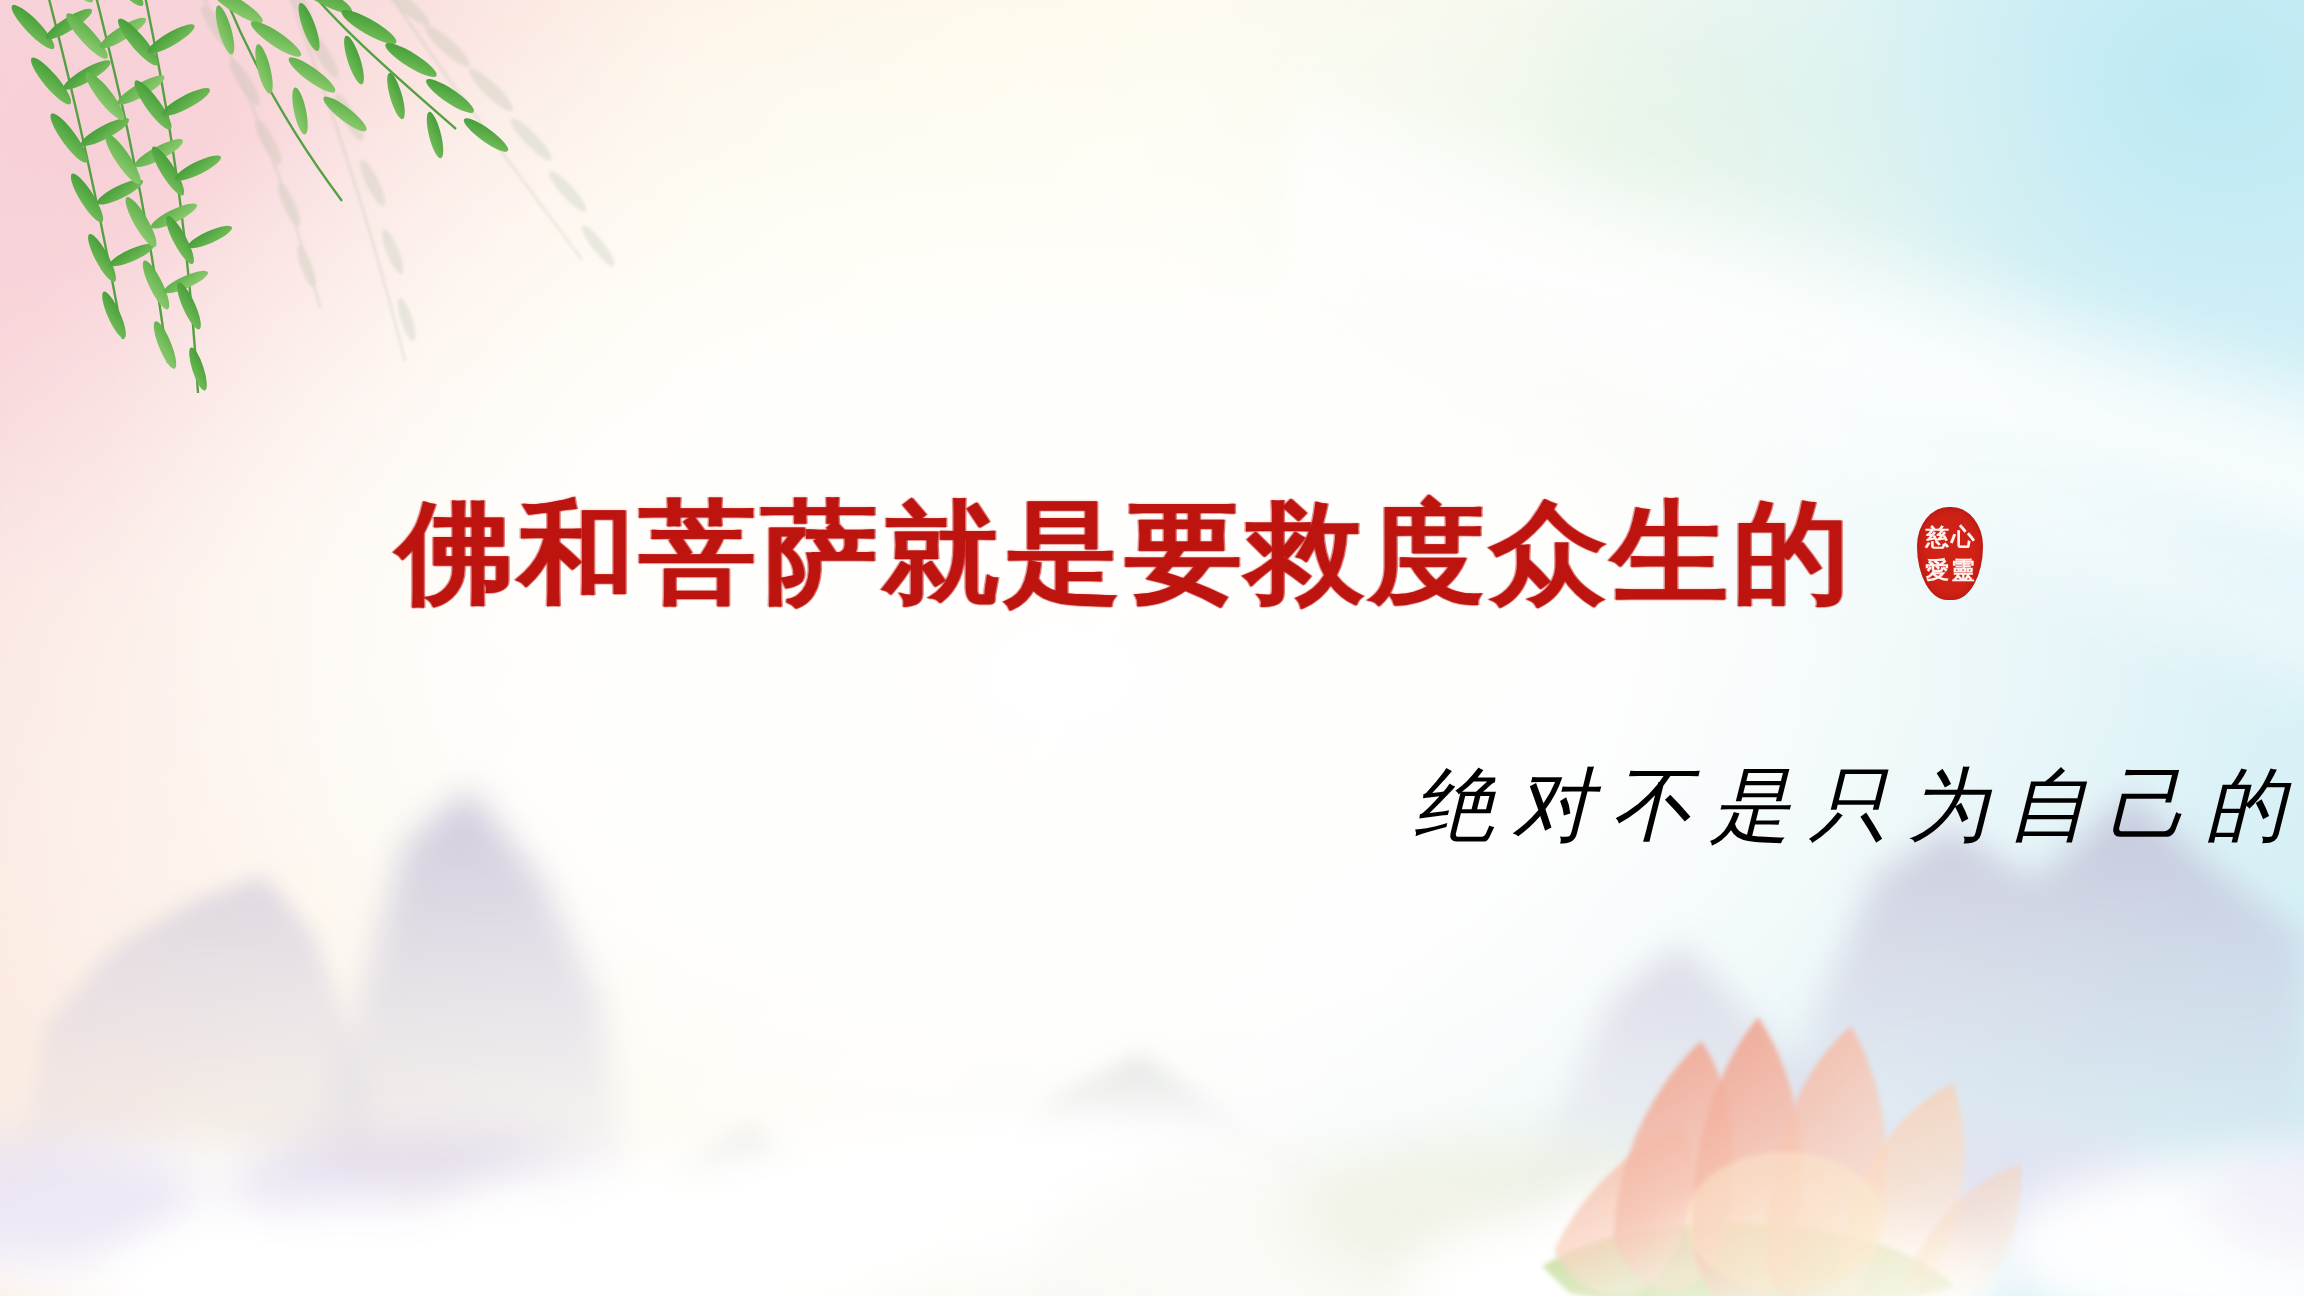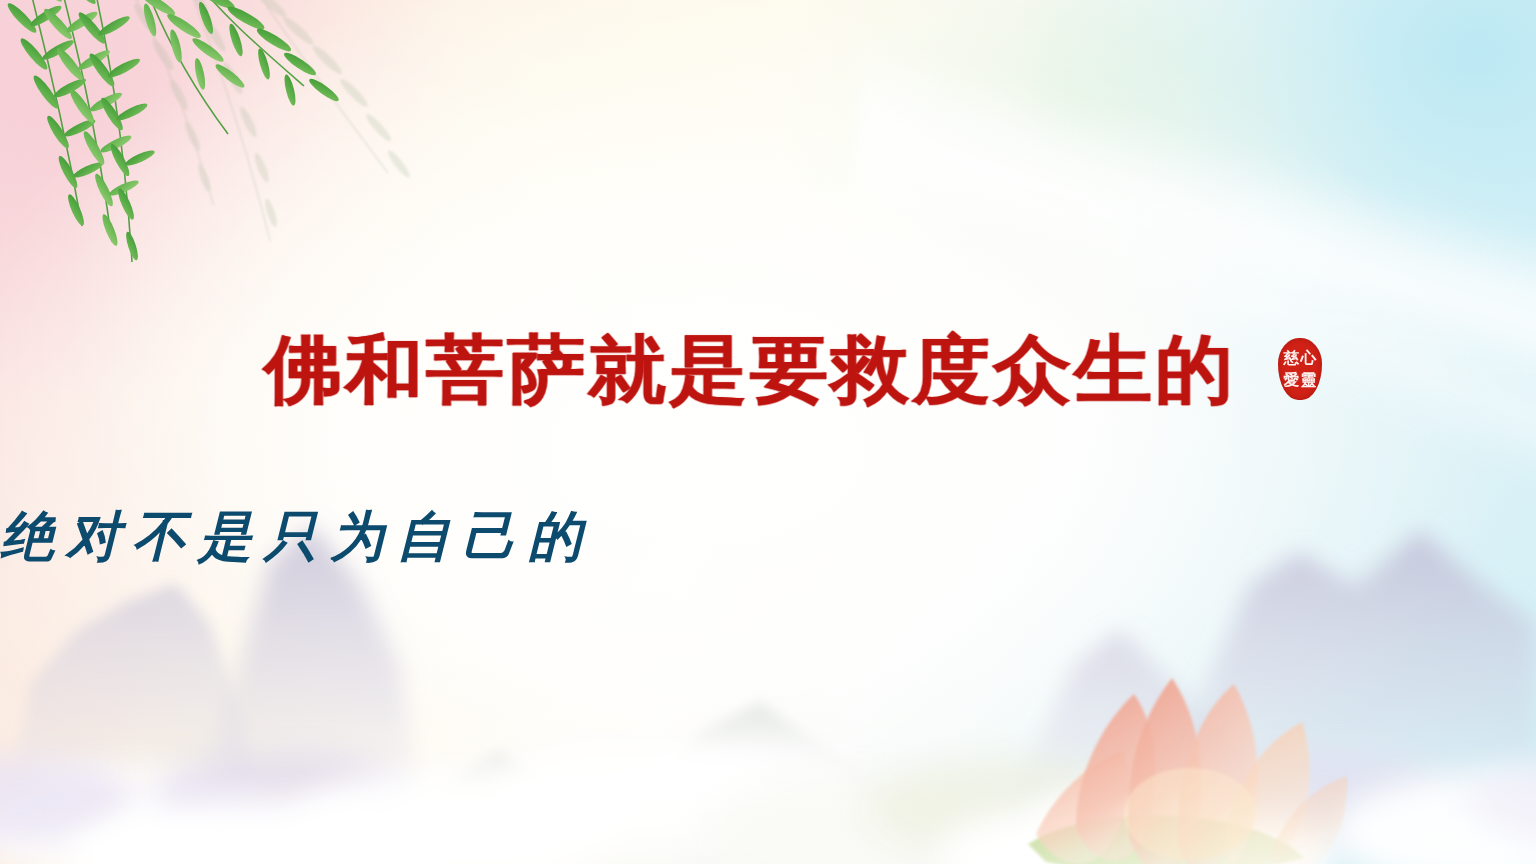--- a/index.html
+++ b/index.html
@@ -192,29 +192,28 @@
     display: flex;
     align-items: center;
     justify-content: center;
     transform: scale(1.05);
   }
 
   .subline {
     position: absolute;
     left: 0; right: 0;
     top: 505px;
-    text-align: left;
+    text-align: right;
     font-family: "Liberation Serif", "DejaVu Serif", serif;
     font-size: 54px;
     line-height: 1.2;
     letter-spacing: 12px;
-    color: #0c4a6e;
+    color: #000000;
     white-space: nowrap;
     font-style: italic;
-    font-weight: bold;
   }
 
   .caption {
     position: absolute;
     left: 0; right: 0;
     top: 779px;
     text-align: center;
     font-family: "Liberation Serif", "DejaVu Serif", serif;
     font-weight: 700;
     font-size: 34px;

